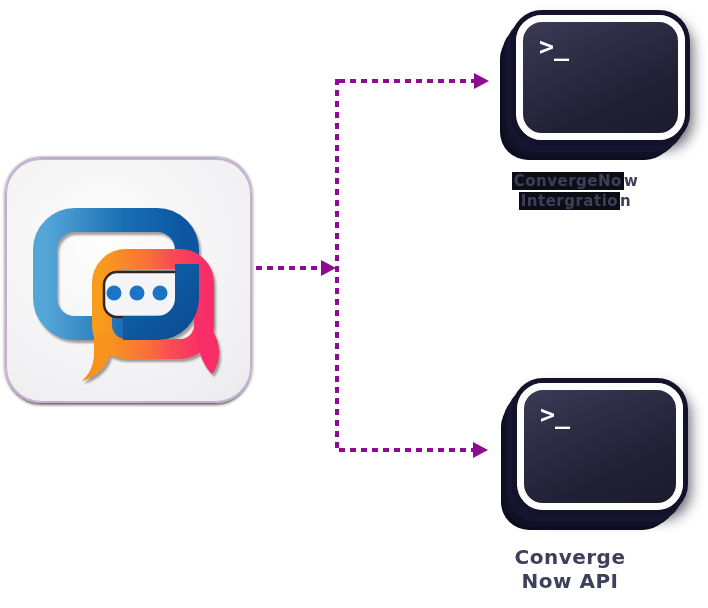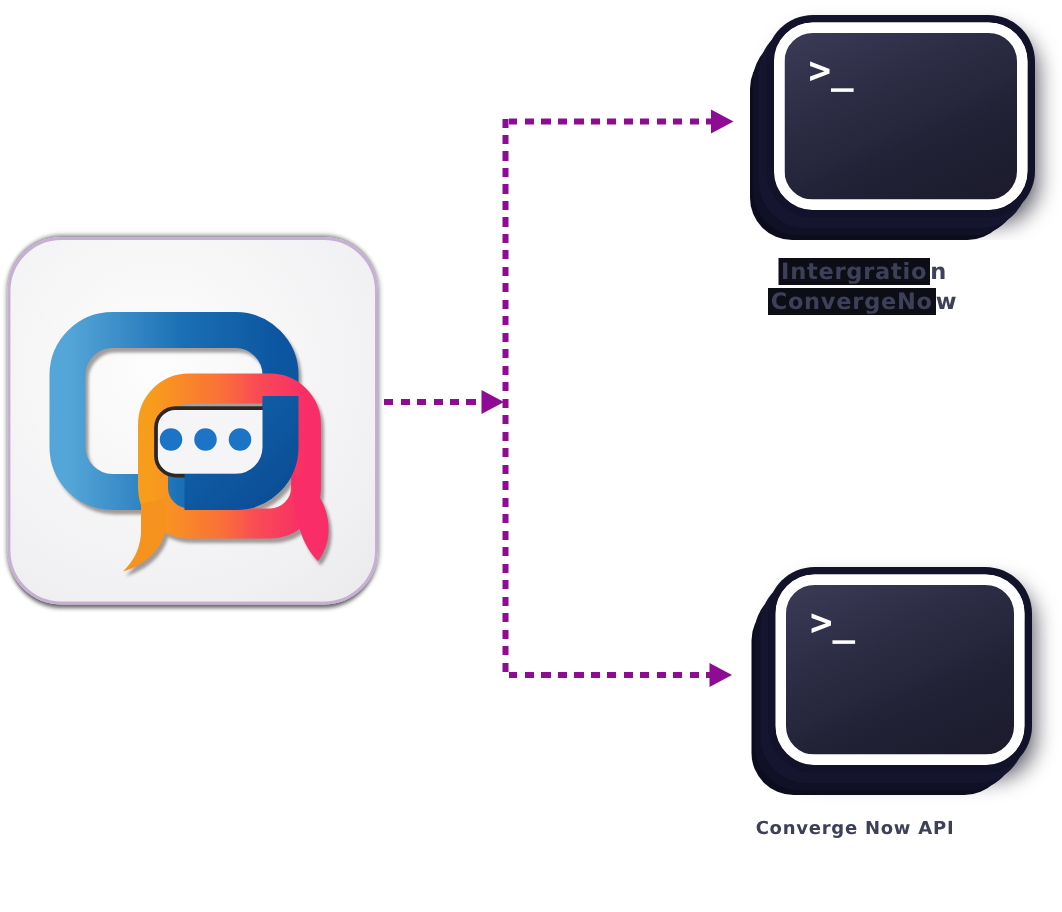--- a/index.html
+++ b/index.html
@@ -30,21 +30,21 @@
                -14px 18px 0 2px #0c0c1d, 5px 7px 14px 2px rgba(8,8,24,.65);}
   .terminal .prompt{position:absolute;left:16px;top:10px;color:#ffffff;
     font-family:"DejaVu Sans Mono","Liberation Mono",monospace;font-weight:bold;font-size:25px;}
 
   
   .label-box{position:absolute;left:462px;top:160px;width:226px;height:62px;background:#ffffff;
     display:flex;flex-direction:column;align-items:center;justify-content:center;
     font-weight:bold;font-size:15px;line-height:20px;letter-spacing:.5px;color:#3e4059;text-align:center;}
   .label-box .hl{background:#0d0d16;padding:0 2px;}
   .label-api{position:absolute;left:488px;top:545px;width:164px;text-align:center;
-    font-weight:bold;font-size:12px;letter-spacing:.5px;color:#3e4059;}
+    font-weight:bold;font-size:20px;letter-spacing:.5px;color:#3e4059;}
 </style>
 </head>
 <body>
 
 <div id="canvas" style="--arrow:#8E0B94;">
 
   <div class="app-icon">
     <svg width="243" height="241" viewBox="0 0 243 241">
       <defs>
         <linearGradient id="gBlue" x1="0" y1="0" x2="1" y2="0">
@@ -88,22 +88,22 @@
   <div class="dash-h" style="left:339px;top:79px;width:136px;"></div>
   <div class="arrowhead" style="left:474px;top:73px;"></div>
   <div class="dash-h" style="left:339px;top:448px;width:136px;"></div>
   <div class="arrowhead" style="left:473px;top:442px;"></div>
 
   <div class="terminal" style="left:516px;top:15px;width:169px;height:125px;">
     <span class="prompt">&gt;_</span>
   </div>
 
   <div class="label-box">
+    <div><span class="hl">ConvergeNo</span><span>w</span></div>
     <div><span class="hl">Intergratio</span><span>n</span></div>
-    <div><span class="hl">ConvergeNo</span><span>w</span></div>
   </div>
 
   <div class="terminal" style="left:517px;top:383px;width:166px;height:127px;">
     <span class="prompt">&gt;_</span>
   </div>
 
   <div class="label-api">Converge Now API</div>
 
 </div>
 

